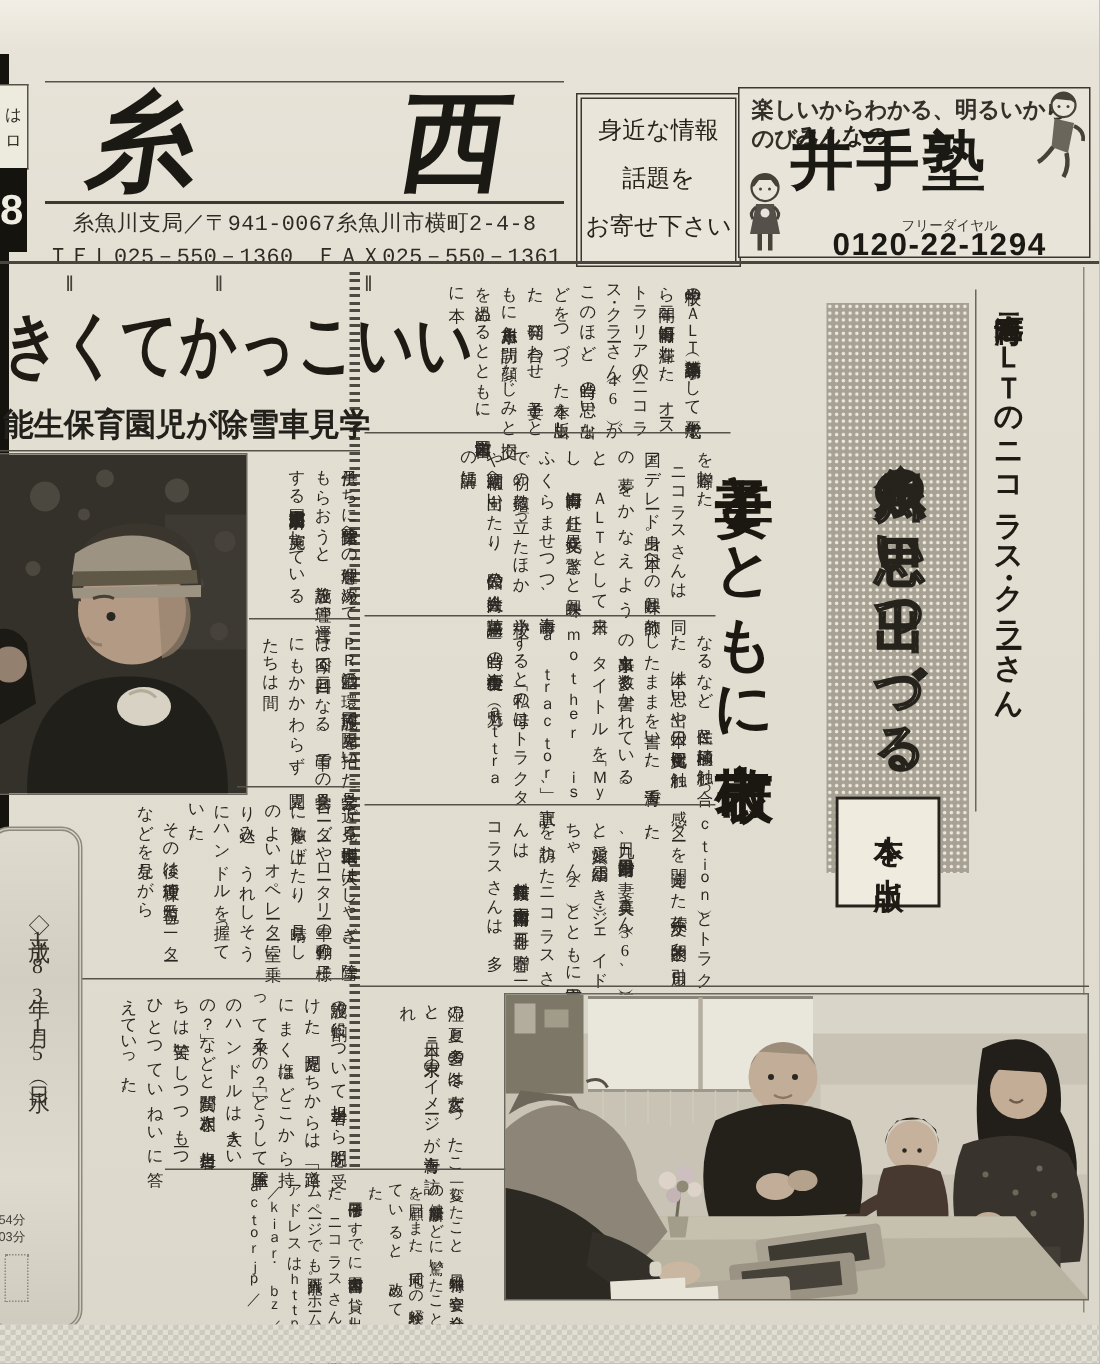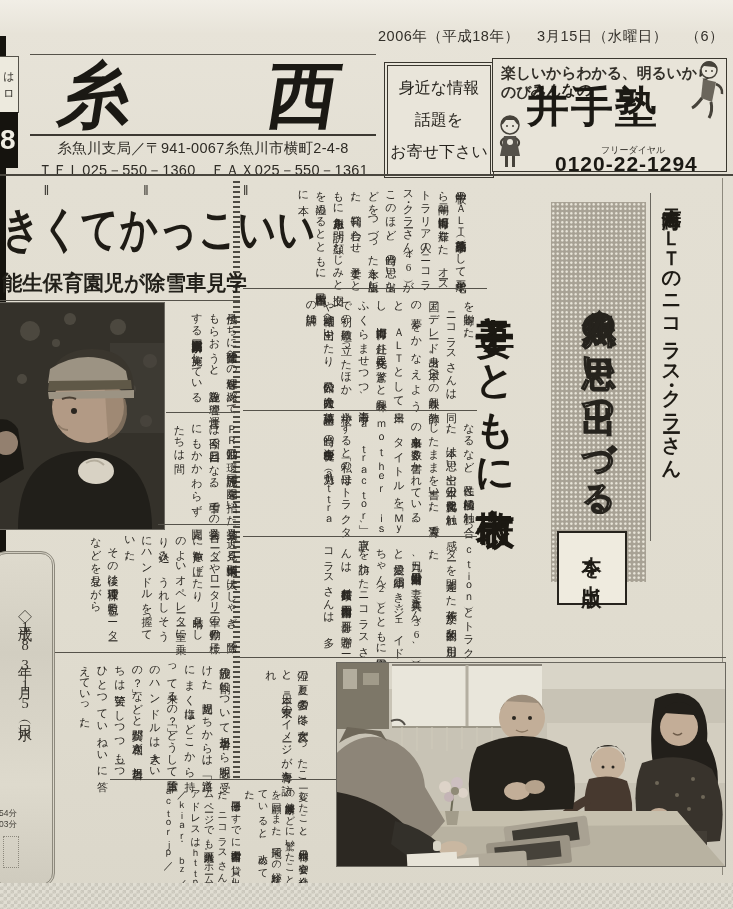--- a/index.html
+++ b/index.html
@@ -10,21 +10,21 @@
   }
   .abs{position:absolute;}
   
   .dateline{left:378px;top:27px;width:346px;display:flex;justify-content:space-between;
     font-family:"Liberation Sans",sans-serif;font-size:14.5px;color:#33302a;letter-spacing:.5px;}
   .masthead{left:30px;top:54px;width:346px;height:118px;border-top:1.5px solid #55524a;}
   .logo-row{display:flex;justify-content:space-between;padding:2px 36px 0 30px;
     font-family:"Liberation Sans",sans-serif;font-weight:900;font-size:72px;line-height:76px;color:#1b1914;}
   .logo-row span{display:inline-block;transform:skewX(-9deg);}
   .logo-underline{height:2px;background:#3c3932;margin-top:1px;}
-  .addr{font-family:Liberation Sans, sans-serif;font-size:14.5px;letter-spacing:.3px;
+  .addr{font-family:Liberation Mono, monospace;font-size:14.5px;letter-spacing:.3px;
     color:#2e2b25;text-align:center;margin-top:3px;white-space:nowrap;}
   .slogan-box{left:384px;top:62px;width:102px;height:108px;border:4px double #3a372f;
     display:flex;flex-direction:column;justify-content:center;align-items:center;
     font-size:16px;line-height:2.0;color:#26231d;background:#e9e5da;}
   .ad-box{left:492px;top:58px;width:233px;height:112px;border:1.5px solid #3a372f;background:#e8e4d9;overflow:hidden;}
   .ad-tagline{position:absolute;left:8px;top:5px;font-family:"Liberation Sans",sans-serif;
     font-size:15px;font-weight:700;color:#33302a;letter-spacing:-0.2px;}
   .ad-prefix{position:absolute;left:38px;top:22px;font-family:"Liberation Sans",sans-serif;
     font-size:15px;font-weight:900;color:#26231d;transform:skewX(-6deg);}
   .ad-brand{position:absolute;left:34px;top:20px;font-family:"Liberation Sans",sans-serif;
@@ -94,25 +94,20 @@
   <div class="abs left-strip"></div>
   <div class="abs frag1">
     <span>は</span>
     <span>ロ</span>
   </div>
   <div class="abs frag2">
     <span>8</span>
   </div>
   <div class="abs edge-mark"></div>
 
-  <div class="abs dateline">
-    <span>2006年（平成18年）</span>
-    <span>3月15日（水曜日）</span>
-    <span>（6）</span>
-  </div>
 
   <div class="abs masthead">
     <div class="logo-row">
       <span>糸</span>
       <span>西</span>
     </div>
     <div class="logo-underline"></div>
     <div class="addr">糸魚川支局／〒941-0067糸魚川市横町2-4-8</div>
     <div class="addr">ＴＥＬ025－550－1360　ＦＡＸ025－550－1361</div>
   </div>

